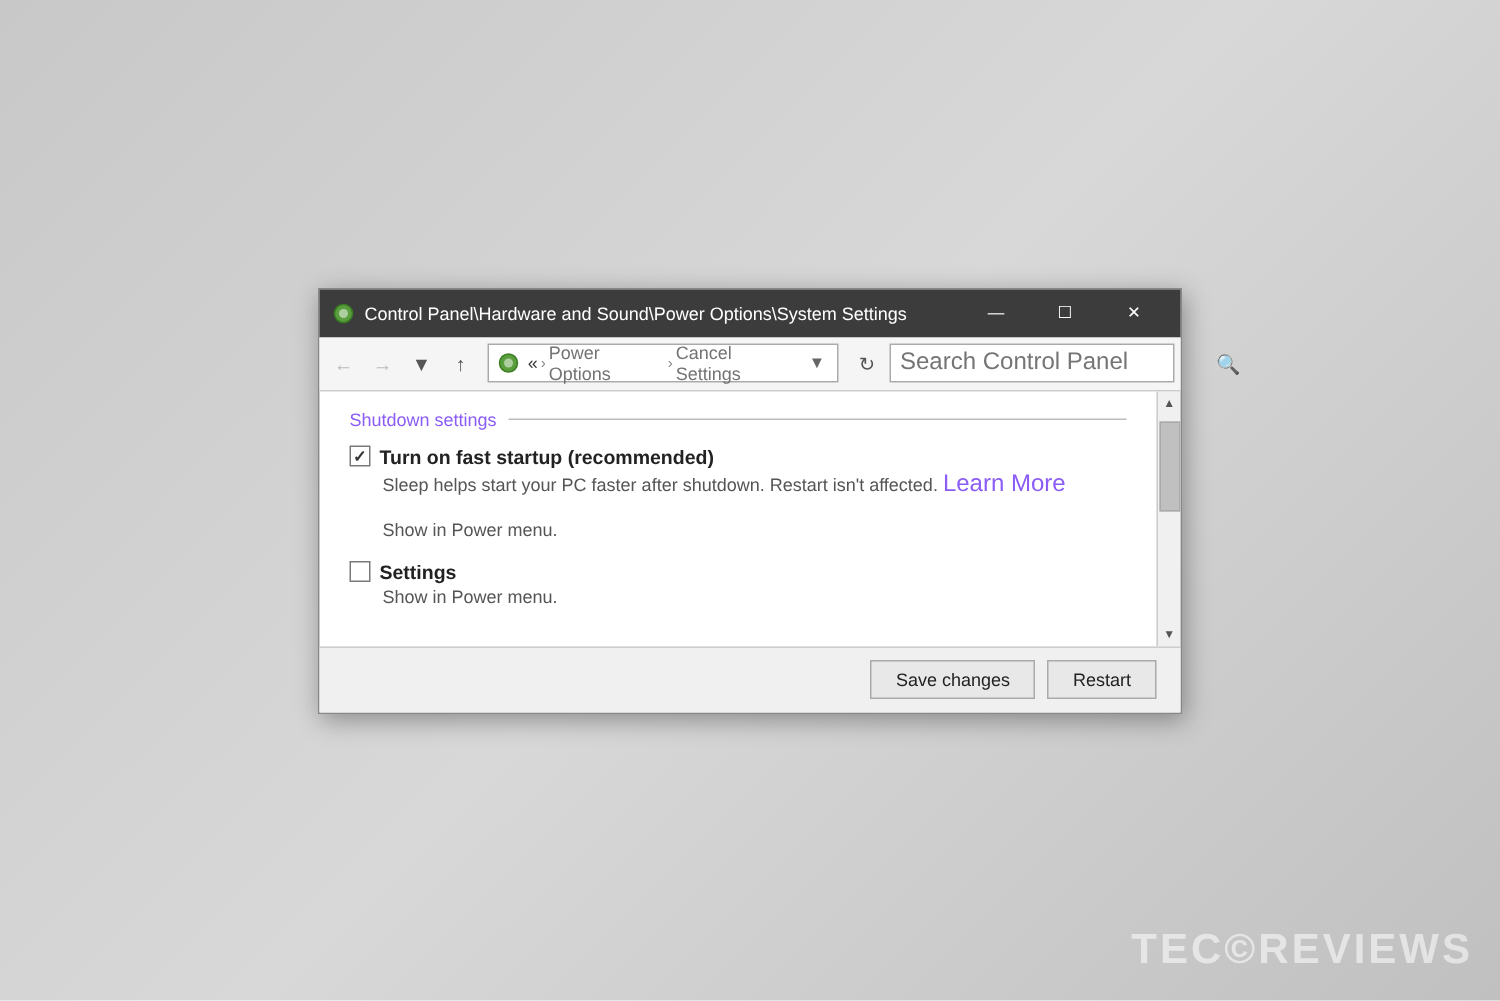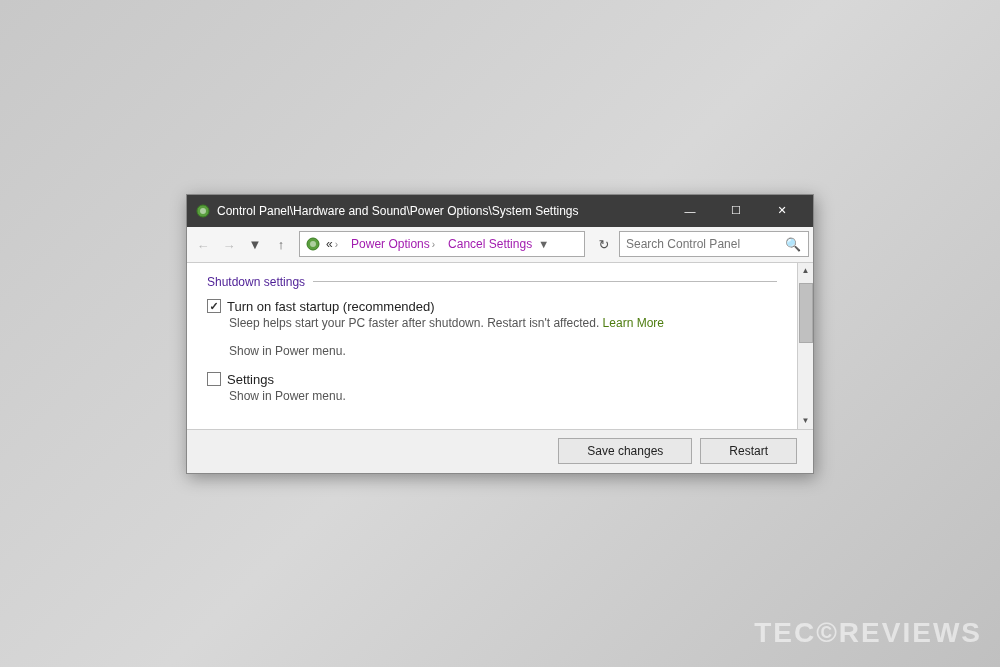--- a/index.html
+++ b/index.html
@@ -20,21 +20,21 @@
       bottom: 18px;
       right: 18px;
       font-size: 28px;
       font-weight: 900;
       color: rgba(255,255,255,0.55);
       letter-spacing: 2px;
       user-select: none;
     }
 
     .window {
-      width: 628px;
+      width: 576px;
       background: #f0f0f0;
       border: 1px solid #888;
       box-shadow: 2px 4px 16px rgba(0,0,0,0.35);
       display: flex;
       flex-direction: column;
     }
 
     
     .title-bar {
       background: #3c3c3c;
@@ -129,23 +129,22 @@
 
     .address-breadcrumb {
       display: flex;
       align-items: center;
       gap: 2px;
       font-size: 12px;
       color: #333;
     }
 
     .address-link {
-      color: #a21caf;
-      cursor: pointer;
-      margin-left: 11px;
+      color: #737373;
+      cursor: pointer;
     }
 
     .address-sep {
       color: #888;
       font-size: 10px;
     }
 
     .address-dropdown {
       background: transparent;
       border: none;
@@ -176,21 +175,21 @@
       display: flex;
       align-items: center;
       padding: 0 6px;
       gap: 4px;
     }
 
     .search-input {
       border: none;
       outline: none;
       background: transparent;
-      font-size: 12px;
+      font-size: 16px;
       color: #7f1d1d;
       flex: 1;
     }
 
     .search-icon {
       color: #888;
       font-size: 13px;
     }
 
     
@@ -231,21 +230,21 @@
       width: 14px;
       height: 60px;
       background: #c0c0c0;
       border: 1px solid #aaa;
       margin-top: 4px;
     }
 
     
     .section-header {
       font-size: 12px;
-      color: #4c1d95;
+      color: #8b5cf6;
       margin-bottom: 10px;
       display: flex;
       align-items: center;
       gap: 8px;
     }
 
     .section-header::after {
       content: '';
       flex: 1;
       height: 1px;
@@ -277,51 +276,51 @@
 
     .checkbox.checked::after {
       content: '✓';
       font-size: 11px;
       color: #333;
       font-weight: bold;
     }
 
     .setting-label {
       font-size: 13px;
-      font-weight: normal;
+      font-weight: bold;
       color: #222;
     }
 
     .setting-desc {
       margin-left: 22px;
       font-size: 12px;
       color: #555;
     }
 
     .learn-more {
-      color: #4d7c0f;
+      color: #8b5cf6;
       text-decoration: none;
-      font-size: 12px;
+      font-size: 16px;
     }
 
     
     .footer {
       background: #f0f0f0;
       border-top: 1px solid #ccc;
       height: 44px;
       display: flex;
       align-items: center;
       justify-content: flex-end;
       padding: 0 16px;
       gap: 8px;
     }
 
     .footer-btn {
       height: 26px;
-      padding: 0 28px;
+      padding: 0 16px;
       background: #e8e8e8;
       border: 1px solid #aaa;
       font-size: 12px;
       color: #222;
       cursor: pointer;
     }
   </style>
 </head>
 <body>
 

